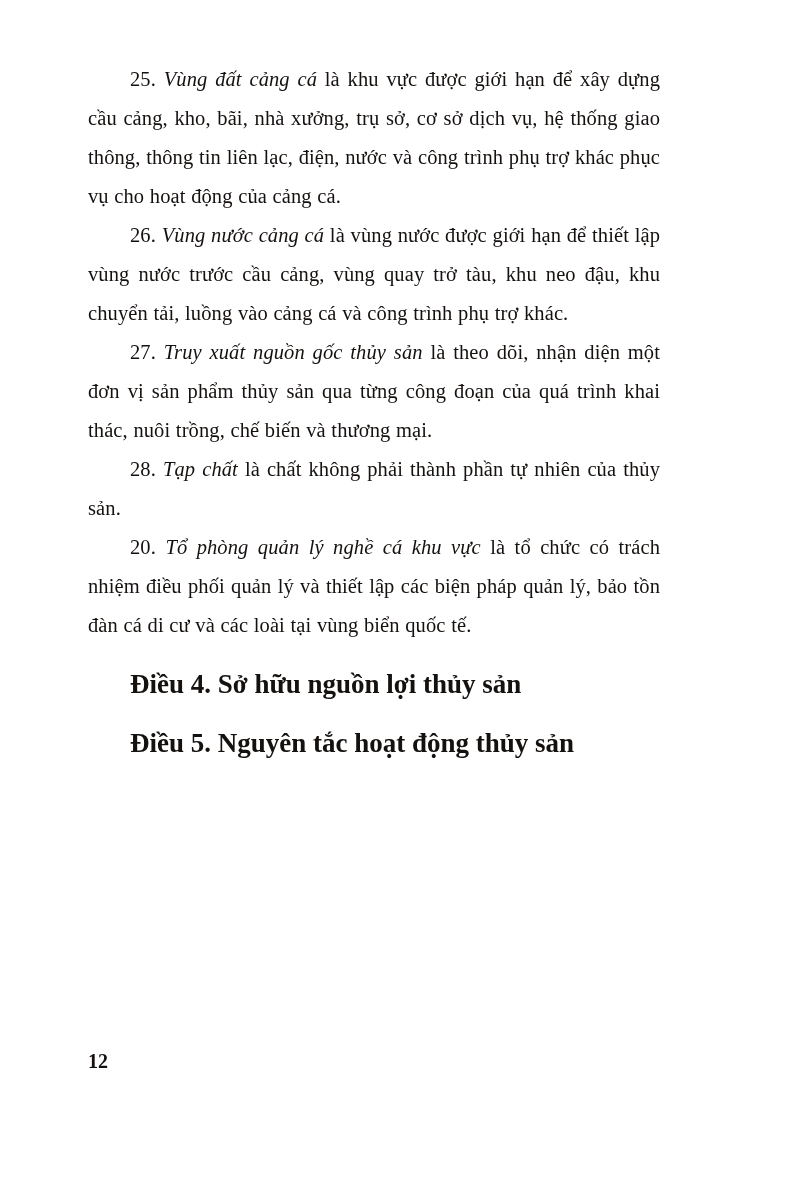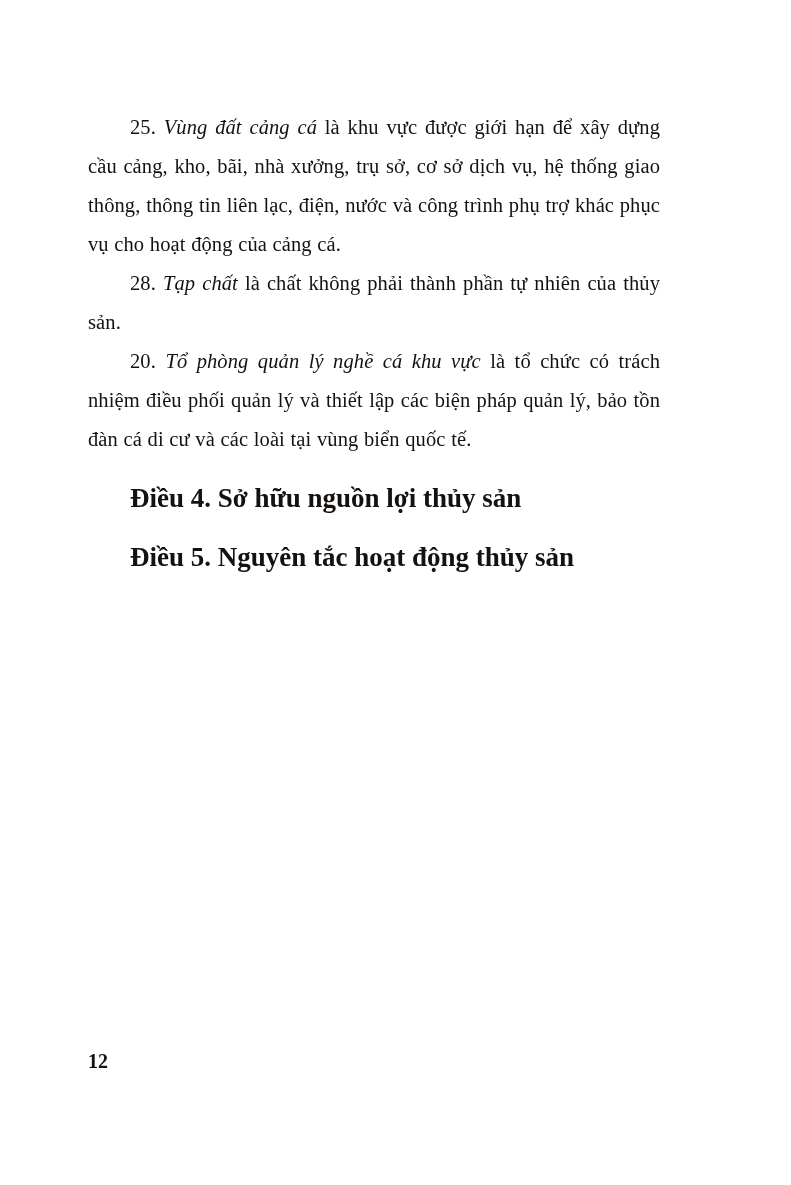--- a/index.html
+++ b/index.html
@@ -15,21 +15,21 @@
     position: relative;
     overflow: hidden;
   }
   .page {
     position: absolute;
     left: 0;
     top: 0;
     width: 791px;
     height: 1026px;
     box-sizing: border-box;
-    padding: 108px 132px 0 88px;
+    padding: 60px 132px 0 88px;
   }
   .content {
     width: 572px;
   }
   p.para {
     margin: 0 0 0 0;
     font-size: 20.5px;
     line-height: 39px;
     text-align: justify;
     text-justify: inter-word;
@@ -62,21 +62,23 @@
   }
 </style>
 </head>
 <body>
 
 <div class="page">
   <div class="content">
 
     <p class="para"><span class="term" style="font-style:normal"></span><span>25.</span> <span class="term">Vùng đất cảng cá</span><span> là khu vực được giới hạn để xây dựng cầu cảng, kho, bãi, nhà xưởng, trụ sở, cơ sở dịch vụ, hệ thống giao thông, thông tin liên lạc, điện, nước và công trình phụ trợ khác phục vụ cho hoạt động của cảng cá.</span></p>
 
+    <p class="para"><span>26.</span> <span class="term">Vùng nước cảng cá</span><span> là vùng nước được giới hạn để thiết lập vùng nước trước cầu cảng, vùng quay trở tàu, khu neo đậu, khu chuyển tải, luồng vào cảng cá và công trình phụ trợ khác.</span></p>
 
+    <p class="para"><span>27.</span> <span class="term">Truy xuất nguồn gốc thủy sản</span><span> là theo dõi, nhận diện một đơn vị sản phẩm thủy sản qua từng công đoạn của quá trình khai thác, nuôi trồng, chế biến và thương mại.</span></p>
 
     <p class="para"><span>28.</span> <span class="term">Tạp chất</span><span> là chất không phải thành phần tự nhiên của thủy sản.</span></p>
 
     <p class="para"><span>20.</span> <span class="term">Tổ phòng quản lý nghề cá khu vực</span><span> là tổ chức có trách nhiệm điều phối quản lý và thiết lập các biện pháp quản lý, bảo tồn đàn cá di cư và các loài tại vùng biển quốc tế.</span></p>
 
     <h2 class="heading">Điều 4. Sở hữu nguồn lợi thủy sản</h2>
 
 
     <h2 class="heading">Điều 5. Nguyên tắc hoạt động thủy sản</h2>
 

